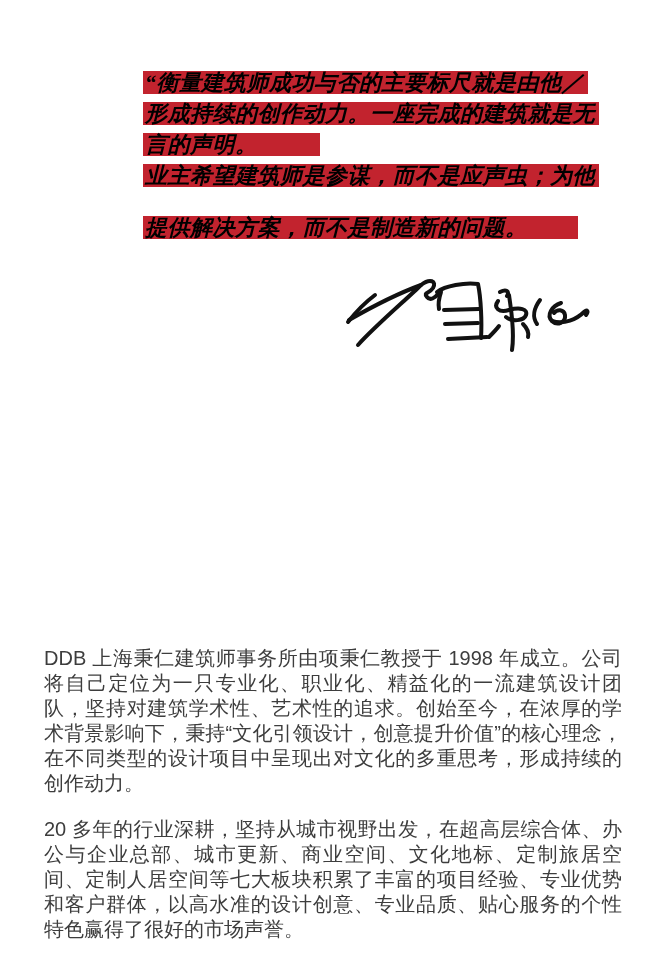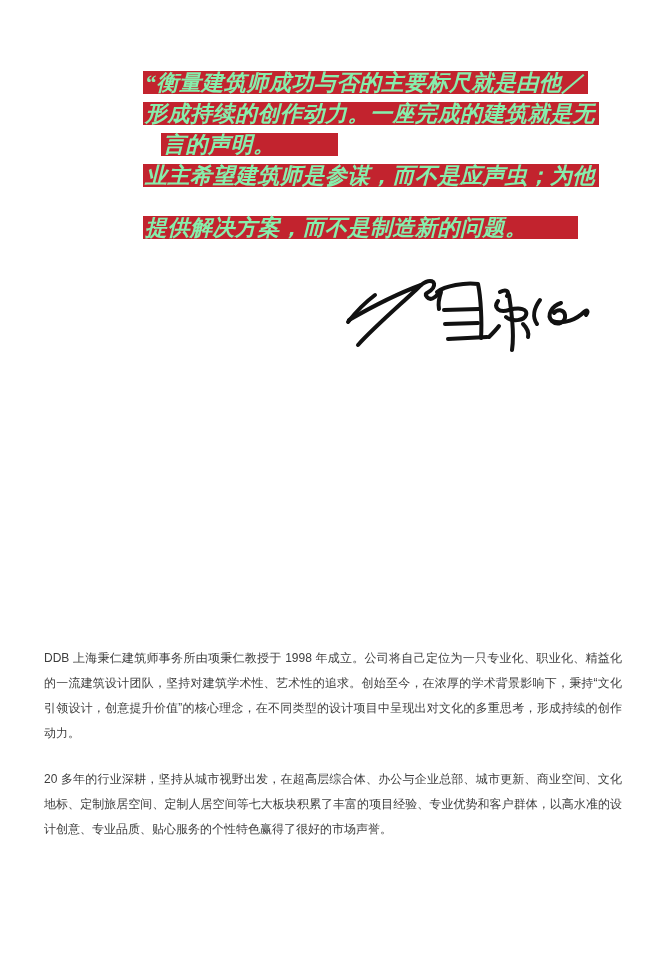--- a/index.html
+++ b/index.html
@@ -15,31 +15,31 @@
   
   .quote-block {
     position: absolute;
     left: 143px;
     top: 71px;
   }
   .q-line { margin: 0 0 8px 0; height: 23px; }
   .q-bar {
     display: inline-block;
     background: #c2232e;
-    color: #86efac;
+    color: #000000;
     font-family: "Liberation Serif", serif;
     font-style: italic;
     font-weight: 600;
     font-size: 22px;
     line-height: 23px;
     padding: 0 4px 0 2px;
     white-space: nowrap;
     letter-spacing: 0.5px;
   }
-  .q-bar.trail-long { padding-right: 62px; margin-left: 18px; }
+  .q-bar.trail-long { padding-right: 62px; }
   .q-bar.trail-short { padding-right: 50px; margin-top: 21px; }
 
   
   .signature {
     position: absolute;
     left: 340px;
     top: 268px;
     width: 290px;
     height: 100px;
   }
@@ -52,21 +52,21 @@
     stroke-linejoin: round;
   }
 
   
   .about {
     position: absolute;
     left: 44px;
     top: 646px;
     width: 578px;
     color: #3d3d3d;
-    font-size: 12px;
+    font-size: 20px;
     line-height: 25px;
     text-align: justify;
   }
   .about p { margin: 0 0 21px 0; }
   .about p:last-child { margin-bottom: 0; }
 </style>
 </head>
 <body>
 
 <div class="page">

